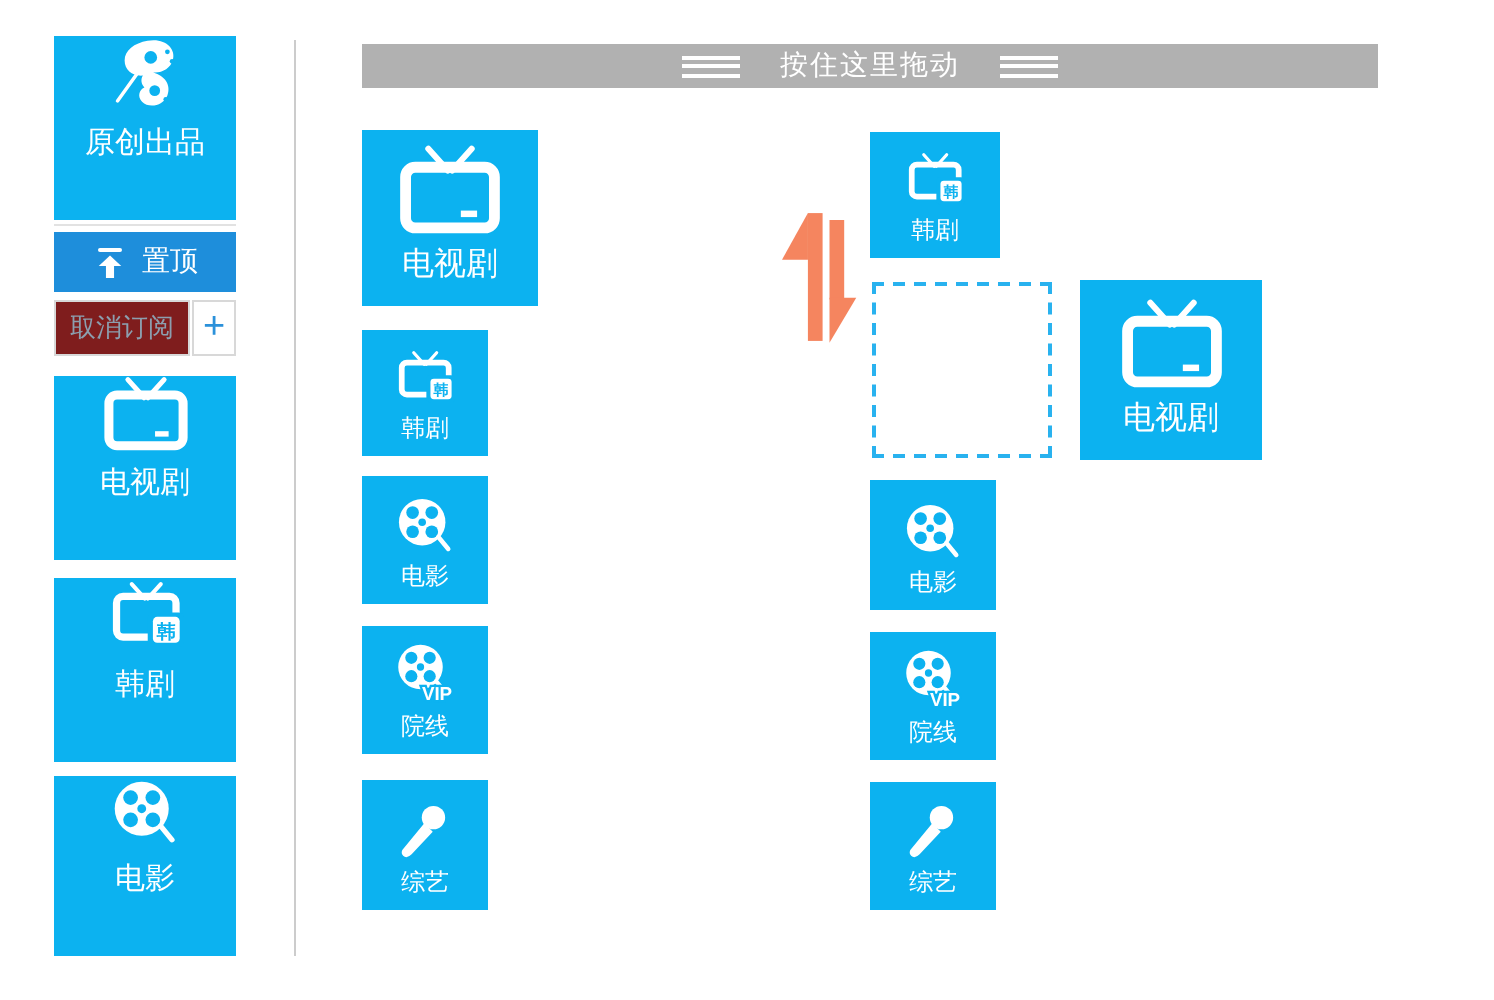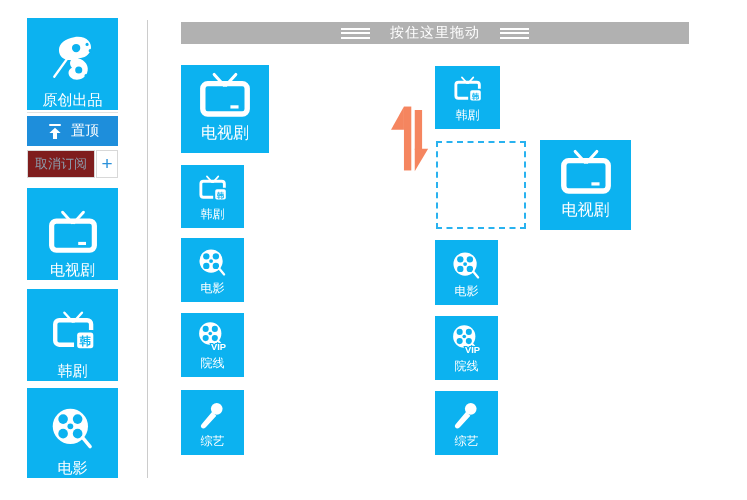--- a/index.html
+++ b/index.html
@@ -4,21 +4,21 @@
 <style>
   html,body{margin:0;padding:0;background:#fff;}
   body{font-family:"Liberation Sans", sans-serif;}
   #stage{position:relative;width:747px;height:500px;background:#fff;overflow:hidden;}
 
   .tile{position:absolute;display:flex;flex-direction:column;align-items:center;
         justify-content:flex-end;background:var(--tile_blue);color:#fff;box-sizing:border-box;}
   .tile .lbl{line-height:1;}
 
   
-  .sb-tile{left:27px;width:91px;padding-bottom:3px;gap:8px;}
+  .sb-tile{left:27px;width:91px;padding-bottom:31px;gap:8px;}
   .sb-tile .lbl{font-size:15px;}
   .hairline{position:absolute;left:27px;top:112px;width:91px;height:1px;background:#e2e2e2;}
   .pinbtn{position:absolute;left:27px;top:116px;width:91px;height:30px;background:var(--pin_blue);
           color:#fff;display:flex;align-items:center;justify-content:center;gap:7px;font-size:14px;
           border:0;cursor:pointer;}
   .unsub{position:absolute;left:27px;top:150px;width:68px;height:28px;background:#7f1d1d;
          border:1px solid var(--border_gray);box-sizing:border-box;color:var(--muted_blue_gray);
          font-size:13px;display:flex;align-items:center;justify-content:center;cursor:pointer;}
   .addbtn{position:absolute;left:96px;top:150px;width:22px;height:28px;background:#fff;
           border:1px solid var(--border_gray);box-sizing:border-box;color:var(--plus_blue);

